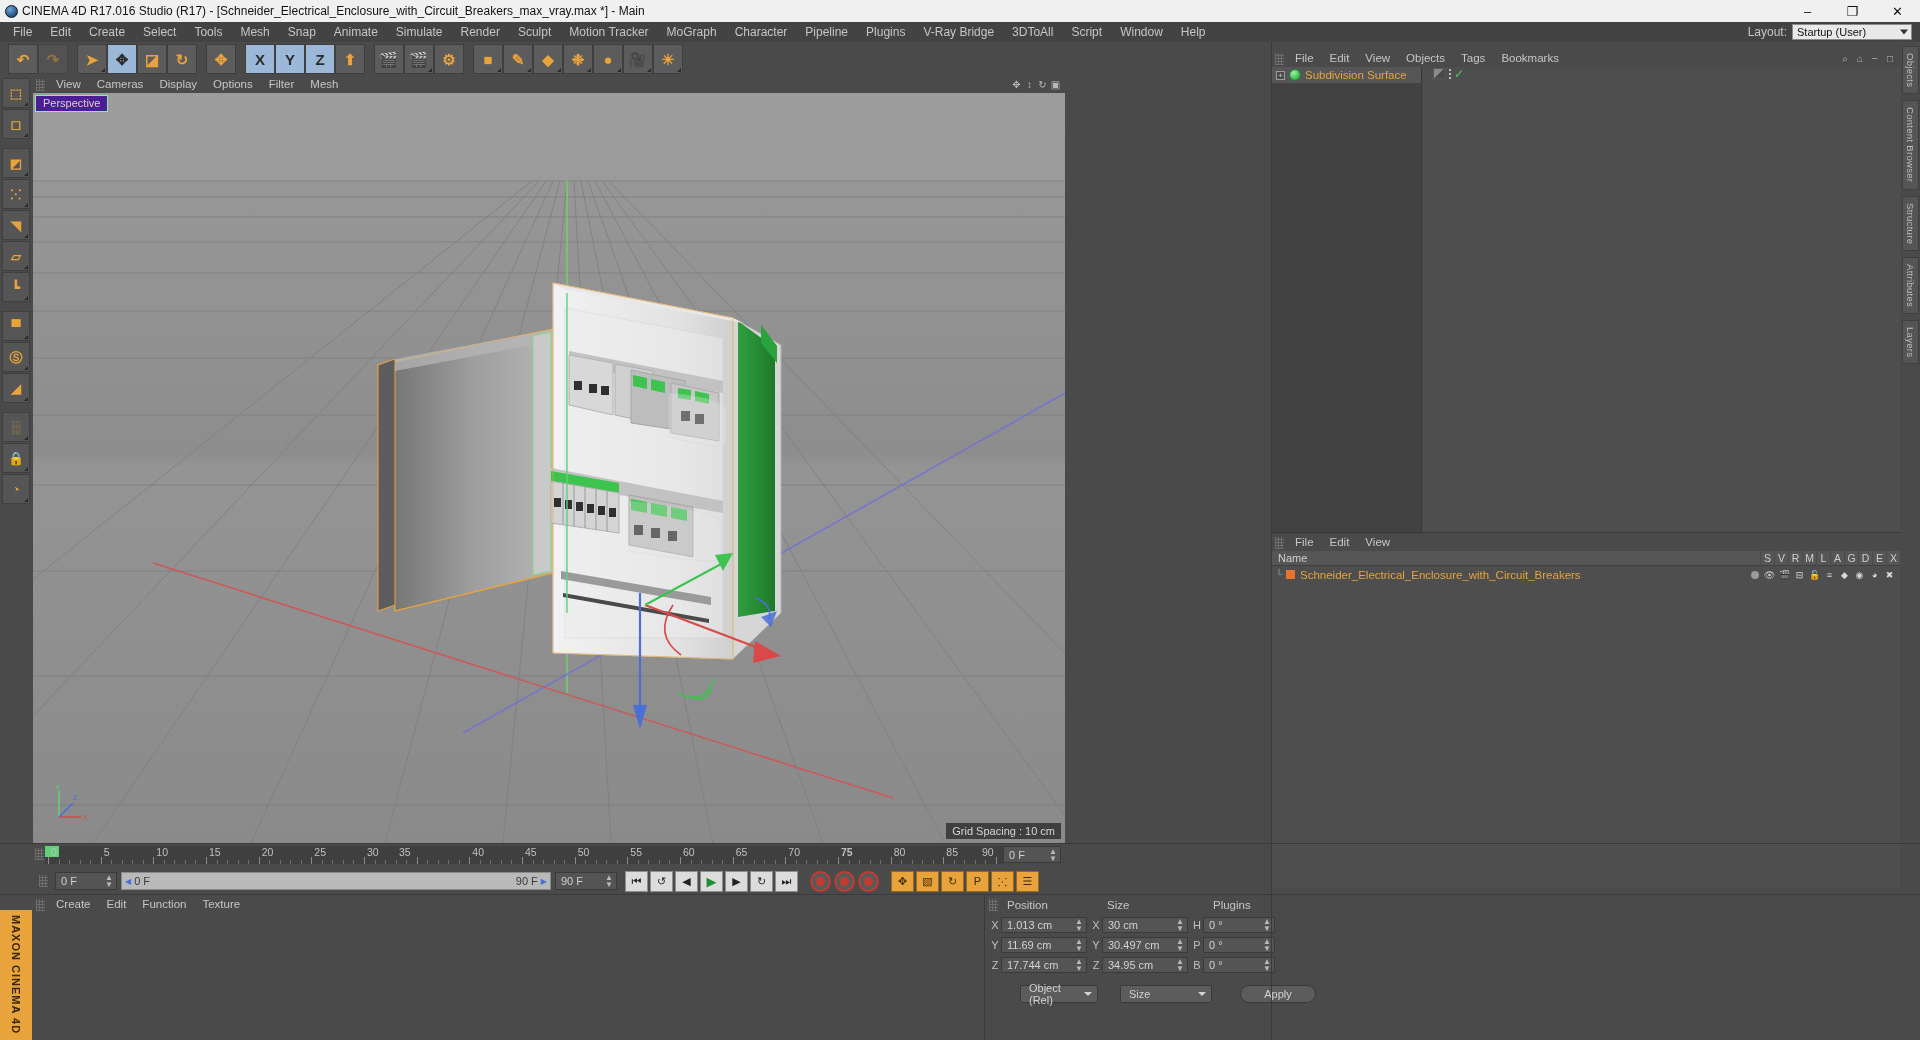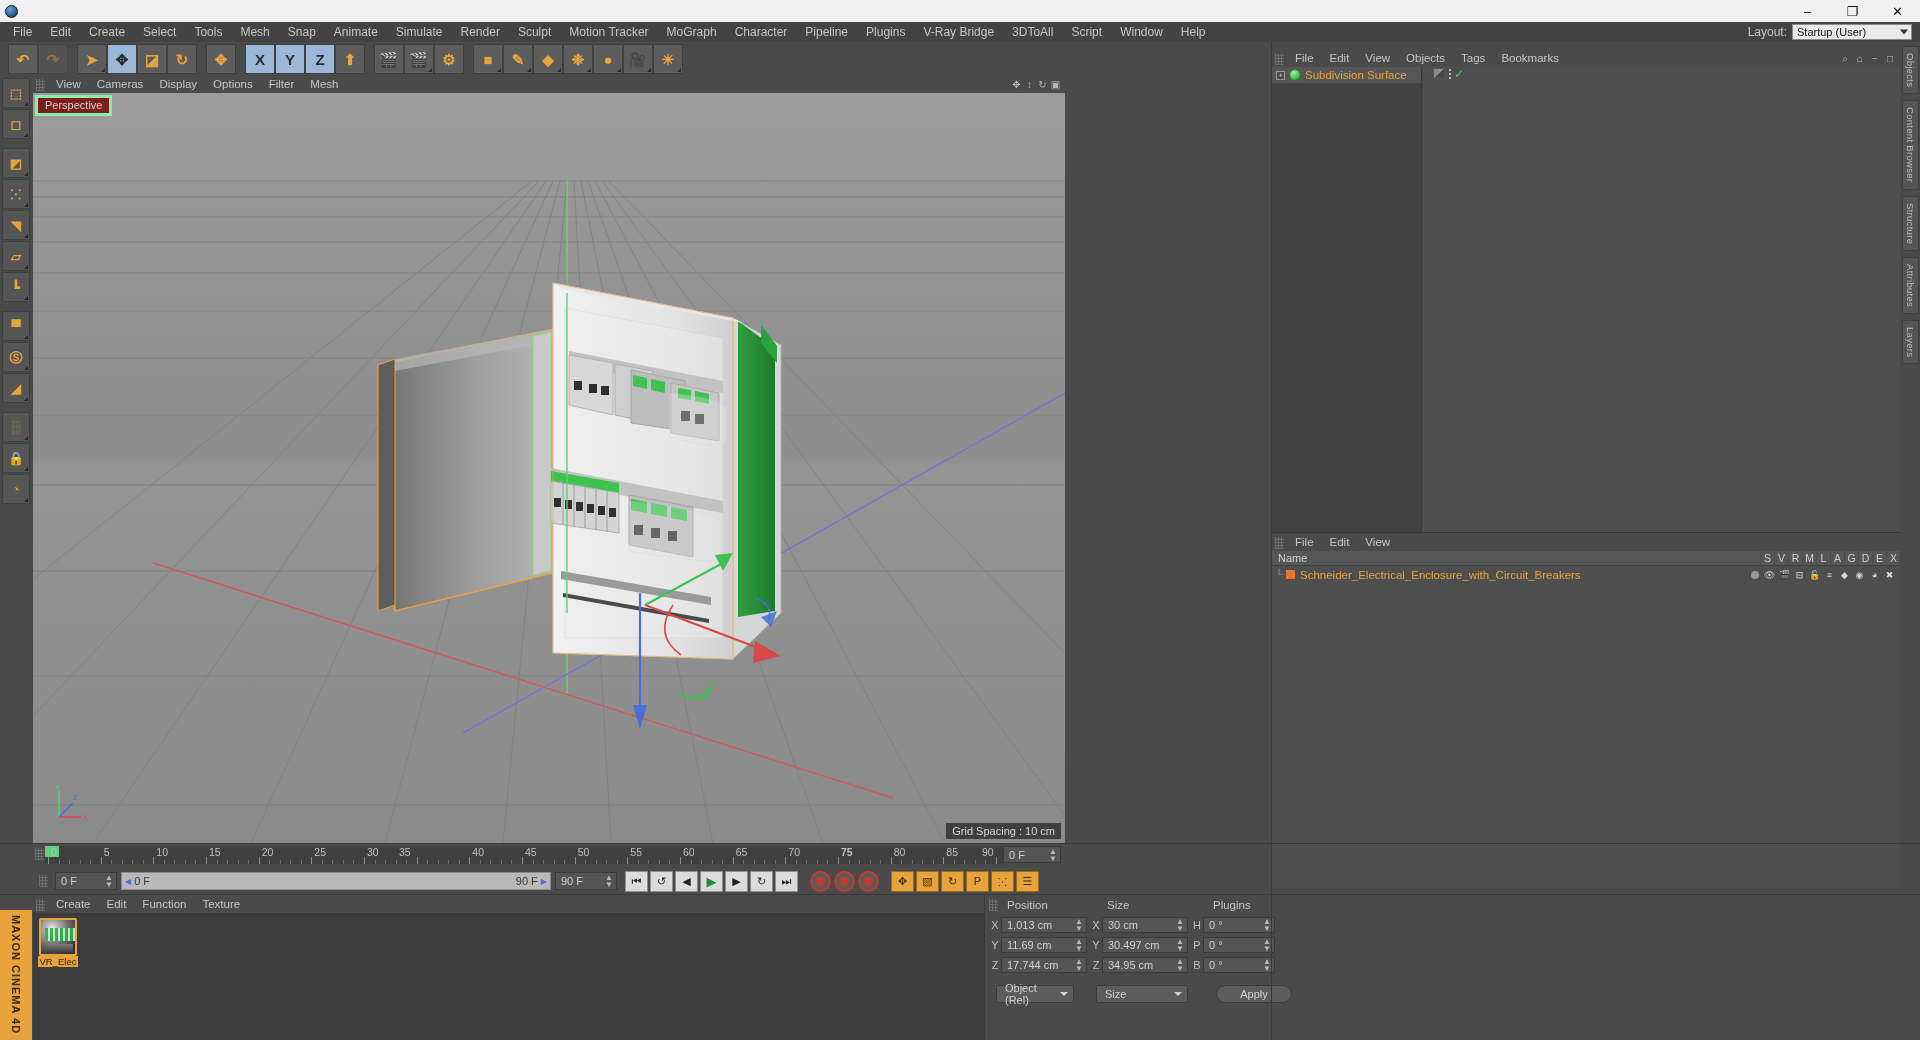--- a/index.html
+++ b/index.html
@@ -106,22 +106,22 @@
       linear-gradient(0deg,#8a8a8a 1px, transparent 1px);
     background-size:3px 3px; opacity:.55;
   }
   .vp-menu-item { padding:0 8px; font-size:11.5px; color:#c6c6c6; line-height:17px; }
   .vp-icons { margin-left:auto; display:flex; gap:2px; padding-right:4px; align-items:center; }
   .vp-ic { width:11px; height:11px; font-size:10px; color:#b8b8b8; line-height:11px; text-align:center; }
 
   .vp-canvas { position:absolute; left:0; top:17px; width:1032px; height:750px; overflow:hidden; }
   .persp-tab {
     position:absolute; left:2px; top:2px; z-index:20;
-    background:#7f1d1d; color:#d2d2d2; font-size:11px;
-    padding:1px 7px 2px 7px; border:3px solid #86efac;
+    background:#4c1d95; color:#d2d2d2; font-size:11px;
+    padding:1px 7px 2px 7px; border:1px solid #86efac;
   }
   .gridspacing {
     position:absolute; right:4px; bottom:4px; z-index:20;
     background:#3f3f3f; color:#d6d6d6; font-size:11px; padding:2px 6px;
   }
   .axis-widget { position:absolute; left:18px; bottom:18px; z-index:20; width:42px; height:42px; }
 
   
   .rightstrip {
     position:absolute; right:0; top:42px; width:20px; height:998px; background:#4a4a4a;
@@ -269,20 +269,21 @@
 </style>
 </head>
 <body>
 
 <div id="app">
 
   <div class="titlebar">
     <div class="tb-icon">
         <div class="globe"></div>
       </div>
+    <div class="tb-title">CINEMA 4D R17.016 Studio (R17) - [Schneider_Electrical_Enclosure_with_Circuit_Breakers_max_vray.max *] - Main</div>
     <div class="tb-btns">
       <div class="tb-btn">–</div>
       <div class="tb-btn">❐</div>
       <div class="tb-btn close">✕</div>
     </div>
   </div>
 
   <div class="menubar" id="menubar">
     <div class="menu-item">File</div>
       <div class="menu-item">Edit</div>
@@ -946,26 +947,20 @@
   </div>
 
   <div class="mm-wrap">
     <div class="panel-menubar" id="mmmenu">
       <div class="grip"></div>
     <div class="panel-menu-item">Create</div>
         <div class="panel-menu-item">Edit</div>
         <div class="panel-menu-item">Function</div>
         <div class="panel-menu-item">Texture</div>
       </div>
-    <div class="mm-body">
-      <div class="mat">
-        <div class="mat-thumb"></div>
-        <div class="mat-name">VR_Elec</div>
-      </div>
-    </div>
   </div>
 
   <div class="co-wrap">
     <div class="co-head">
       <div class="grip"></div>
       <span class="co-hlbl" style="width:106px;padding-left:6px;">Position</span>
       <span class="co-hlbl" style="width:106px;">Size</span>
       <span class="co-hlbl">Plugins</span>
     </div>
 
@@ -1017,21 +1012,21 @@
           </div>
           <span class="co-ax">B</span>
           <div class="co-in w-rot">
             <span>0 °</span>
             <span class="spin">▲<br>▼</span>
           </div>
         </div>
       </div>
 
     <div class="co-btnrow" style="position:absolute;left:10px;top:84px;gap:0;">
-      <div class="co-drop" style="width:78px;">
+      <div class="co-drop" style="width:78px;margin-left:24px;">
         <span>Object (Rel)</span>
         <span class="arr"></span>
       </div>
       <div class="co-drop" style="width:92px;margin-left:22px;">
         <span>Size</span>
         <span class="arr"></span>
       </div>
       <div class="co-apply" style="margin-left:28px;">Apply</div>
     </div>
   </div>

